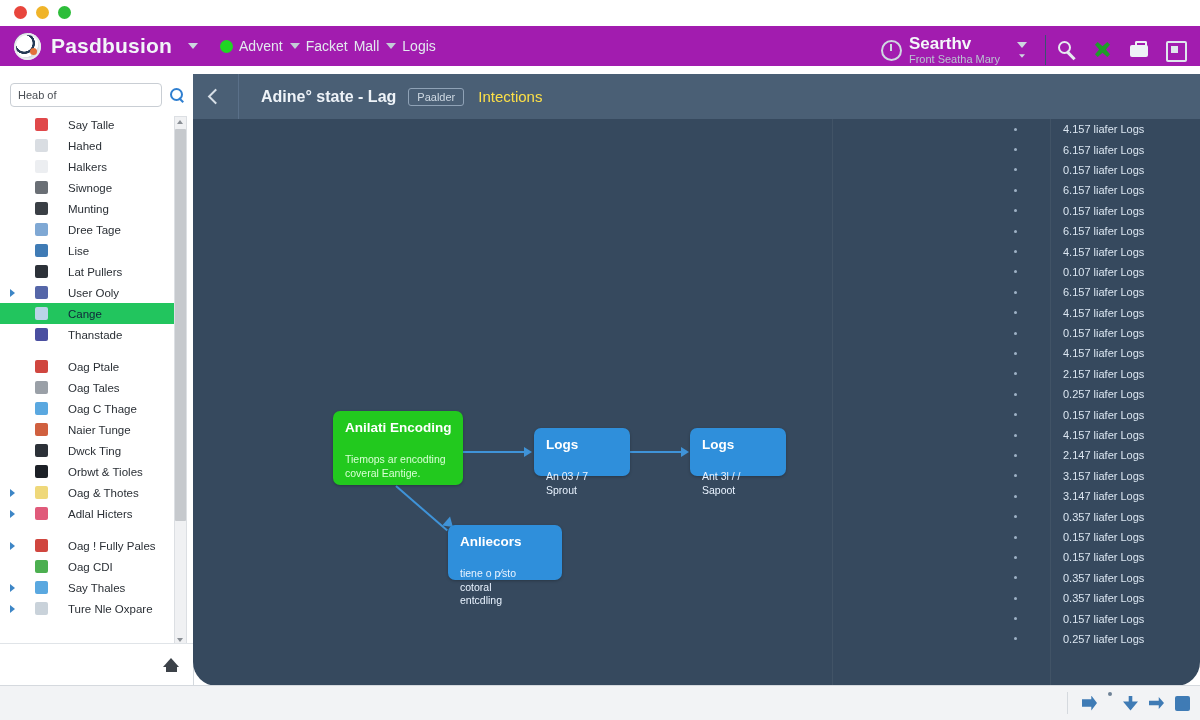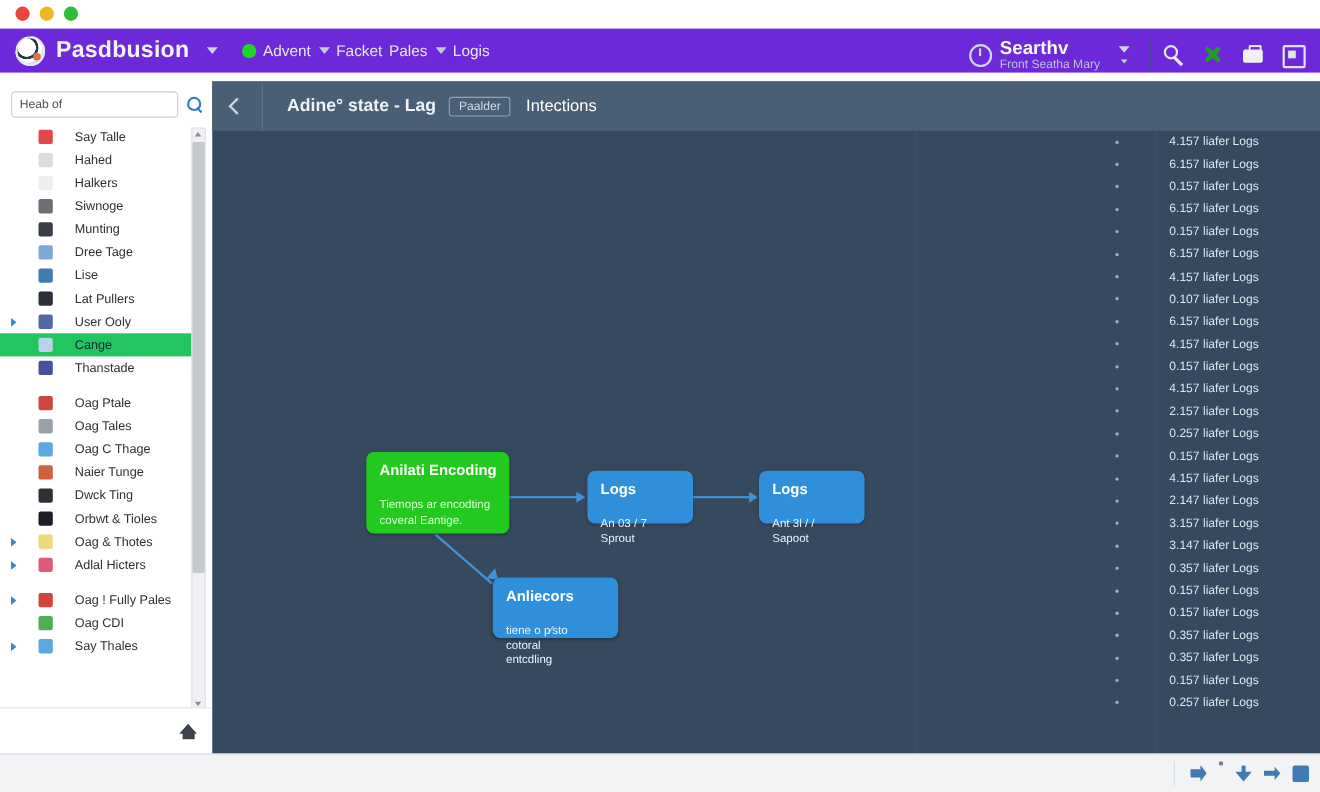--- a/index.html
+++ b/index.html
@@ -21,21 +21,21 @@
   }
   .lights{position:absolute;left:14px;top:6px;display:flex;gap:9px;}
   .light{width:13px;height:13px;border-radius:50%;}
   .light.red{background:#e8453c;}
   .light.yellow{background:#f0b429;}
   .light.green{background:#2dbd3a;}
 
   
   .topbar{
     position:absolute;left:0;top:26px;width:1200px;height:40px;
-    background:#6d28d9;
+    background:#a21caf;
     display:flex;align-items:center;
   }
   .brand{
     display:flex;align-items:center;gap:10px;
     padding-left:14px;min-width:180px;
   }
   .brand-logo{
     width:27px;height:27px;border-radius:50%;
     background:radial-gradient(circle at 38% 38%, #ffffff 0 34%, #243a55 36% 44%, #ffffff 46% 58%, #d9dde3 60% 100%);
     position:relative;box-shadow:inset 0 0 0 2px #e8ebee;
@@ -183,20 +183,21 @@
     border-bottom:9px solid #3c4249;
   }
   .home-icon:after{
     content:"";position:absolute;left:3px;top:7px;width:11px;height:7px;background:#3c4249;
   }
 
   
   .main{
     position:absolute;left:193px;top:74px;width:1007px;height:612px;
     background:#36495e;
+    border-radius:24px;
   }
   .breadcrumb{
     position:absolute;left:0;top:0;width:1007px;height:45px;
     background:#4a5f75;display:flex;align-items:center;
   }
   .back-chev{
     width:45px;height:45px;display:flex;align-items:center;justify-content:center;
     border-right:1px solid #5a7089;
   }
   .back-chev i{
@@ -204,21 +205,21 @@
     transform:rotate(45deg);filter:blur(.3px);
   }
   .crumb-title{
     color:#eef3f8;font-size:16px;font-weight:bold;margin-left:22px;filter:blur(.55px);white-space:nowrap;
   }
   .crumb-pill{
     margin-left:12px;border:1px solid #8fa2b6;border-radius:3px;
     padding:2px 8px;color:#cfd9e3;font-size:11px;filter:blur(.65px);
   }
   .crumb-tail{
-    margin-left:14px;color:#ffffff;font-size:15px;filter:blur(.5px);white-space:nowrap;
+    margin-left:14px;color:#fde047;font-size:15px;filter:blur(.5px);white-space:nowrap;
   }
 
   .canvas{
     position:absolute;left:0;top:45px;width:1007px;height:567px;overflow:hidden;
   }
   .gridline{position:absolute;top:0;width:1px;height:567px;background:rgba(255,255,255,.055);}
 
   
   .node{
     position:absolute;border-radius:7px;padding:9px 12px;box-sizing:border-box;
@@ -299,21 +300,21 @@
     <div class="menu">
       <span class="menu-dot"></span>
       <span class="menu-item">
         <span>Advent</span>
         <span class="caret"></span>
       </span>
       <span class="menu-item">
         <span>Facket</span>
       </span>
       <span class="menu-item">
-        <span>Pales</span>
+        <span>Mall</span>
         <span class="caret"></span>
       </span>
       <span class="menu-item">
         <span>Logis</span>
       </span>
     </div>
 
     <div class="topright">
       <div class="account">
         <span class="acct-icon"></span>
@@ -458,20 +459,25 @@
         <div class="tnode">
           <span class="arrow hidden"></span>
           <span class="ticon-sq" style="background: rgb(76, 175, 80);"></span>
           <span class="tlabel">Oag CDI</span>
         </div>
         <div class="tnode">
           <span class="arrow"></span>
           <span class="ticon-sq" style="background: rgb(90, 168, 224);"></span>
           <span class="tlabel">Say Thales</span>
         </div>
+        <div class="tnode">
+          <span class="arrow"></span>
+          <span class="ticon-sq" style="background: rgb(201, 210, 218);"></span>
+          <span class="tlabel">Ture Nle Oxpare</span>
+        </div>
       </div>
 
     <div class="sb-track">
       <span class="sb-arrow up"></span>
       <span class="sb-thumb"></span>
       <span class="sb-arrow dn"></span>
     </div>
 
     <div class="sidebar-foot">
       <span class="home-icon"></span>

